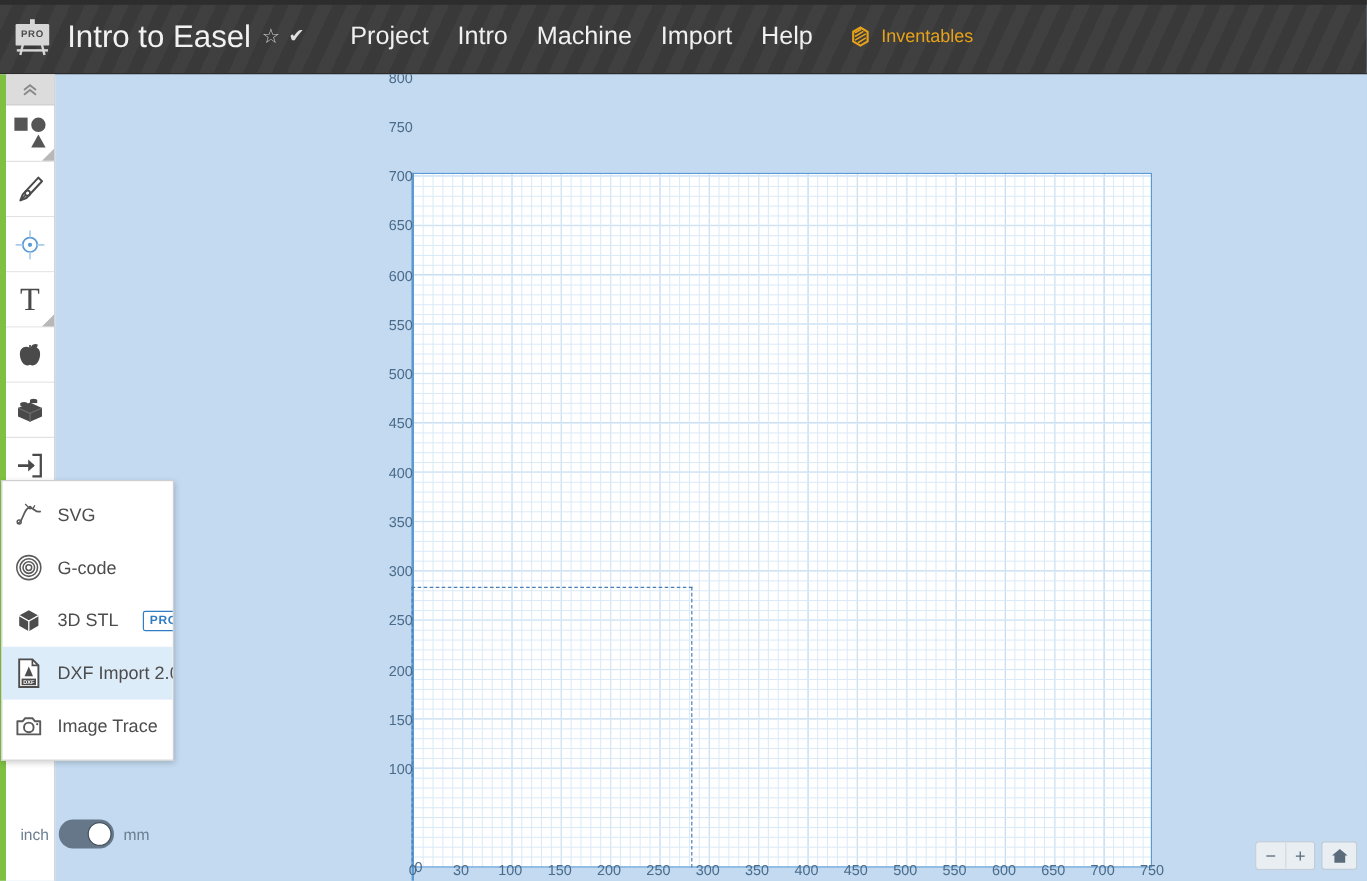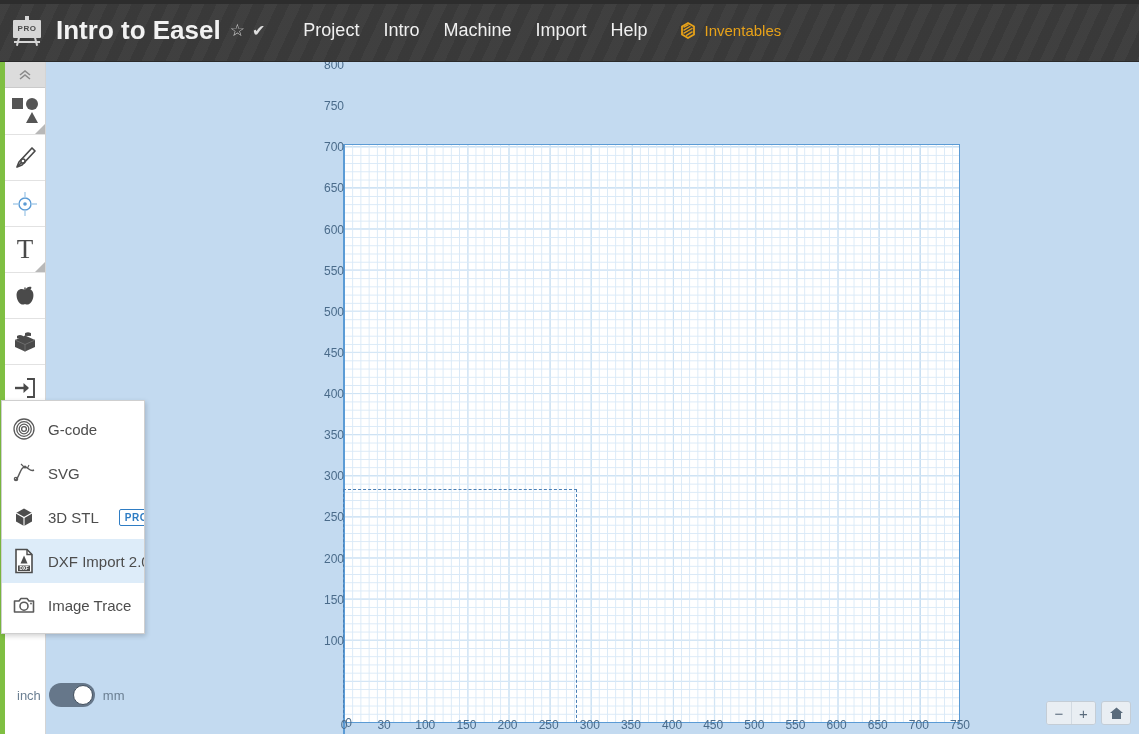--- a/index.html
+++ b/index.html
@@ -68,41 +68,41 @@
   .easel-logo .crossbar {
     position: absolute;
     left: 4px; top: 25px;
     width: 26px; height: 2px;
     background: #d6d6d6;
   }
 
   #project-title {
     color: #f2f2f2;
     font-size: 26px;
-    font-weight: bold;
+    font-weight: normal;
     white-space: nowrap;
   }
 
   .title-icon {
     color: #cfcfcf;
     font-size: 17px;
     margin-left: 9px;
     line-height: 1;
   }
   .title-icon.check { font-size: 16px; color: #e0e0e0; margin-left: 7px; }
 
   .menu-items {
     display: flex;
     align-items: center;
     margin-left: 26px;
     gap: 0px;
   }
   .menu-item {
     color: #f0f0f0;
-    font-size: 18px;
+    font-size: 21px;
     padding: 6px 12px;
     white-space: nowrap;
     cursor: default;
   }
 
   .inventables {
     display: flex;
     align-items: center;
     margin-left: 18px;
     gap: 7px;
@@ -464,39 +464,39 @@
       <path d="M11.5,8 L17,13 L11.5,18 Z" fill="#4a4a4a"></path>
     </svg>
   </div>
 </div>
 
 <div id="import-menu">
 
   <div class="mi">
     <div class="mi-icon">
       <svg width="24" height="24" viewBox="0 0 24 24">
+        <path d="M3,19 C7,19 8,5 13,6 C17,6.8 18,11 22,9" fill="none" stroke="#5a5a5a" stroke-width="1.4"></path>
+        <circle cx="4" cy="18" r="1.7" fill="none" stroke="#5a5a5a" stroke-width="1.2"></circle>
+        <circle cx="13" cy="6" r="1.5" fill="#5a5a5a"></circle>
+        <path d="M9,3 L12,6 M17,4 L15.5,7" stroke="#5a5a5a" stroke-width="1.1"></path>
+      </svg>
+    </div>
+    <span class="mi-label">SVG</span>
+  </div>
+
+  <div class="mi">
+    <div class="mi-icon">
+      <svg width="24" height="24" viewBox="0 0 24 24">
         <circle cx="12" cy="12" r="10" fill="none" stroke="#5a5a5a" stroke-width="1.3"></circle>
         <circle cx="12" cy="12" r="7.3" fill="none" stroke="#5a5a5a" stroke-width="1.3"></circle>
         <circle cx="12" cy="12" r="4.8" fill="none" stroke="#5a5a5a" stroke-width="1.3"></circle>
         <circle cx="12" cy="12" r="2.4" fill="none" stroke="#5a5a5a" stroke-width="1.3"></circle>
       </svg>
     </div>
     <span class="mi-label">G-code</span>
-  </div>
-
-  <div class="mi">
-    <div class="mi-icon">
-      <svg width="24" height="24" viewBox="0 0 24 24">
-        <path d="M3,19 C7,19 8,5 13,6 C17,6.8 18,11 22,9" fill="none" stroke="#5a5a5a" stroke-width="1.4"></path>
-        <circle cx="4" cy="18" r="1.7" fill="none" stroke="#5a5a5a" stroke-width="1.2"></circle>
-        <circle cx="13" cy="6" r="1.5" fill="#5a5a5a"></circle>
-        <path d="M9,3 L12,6 M17,4 L15.5,7" stroke="#5a5a5a" stroke-width="1.1"></path>
-      </svg>
-    </div>
-    <span class="mi-label">SVG</span>
   </div>
 
   <div class="mi">
     <div class="mi-icon">
       <svg width="24" height="24" viewBox="0 0 24 24">
         <path d="M4,8 L12,3.5 L20,8 L20,16.5 L12,21 L4,16.5 Z" fill="#4d4d4d"></path>
         <path d="M4,8 L12,12.5 L20,8" fill="none" stroke="#ffffff" stroke-width="1.1"></path>
         <path d="M12,12.5 L12,21" stroke="#ffffff" stroke-width="1.1"></path>
       </svg>
     </div>

